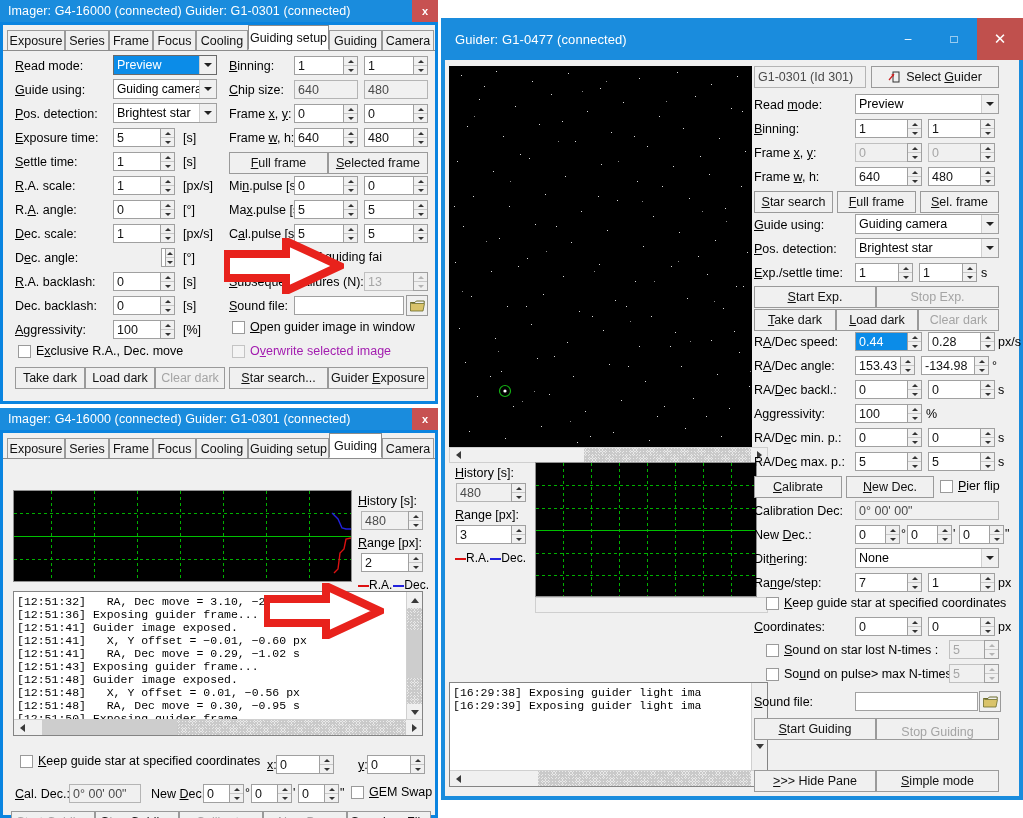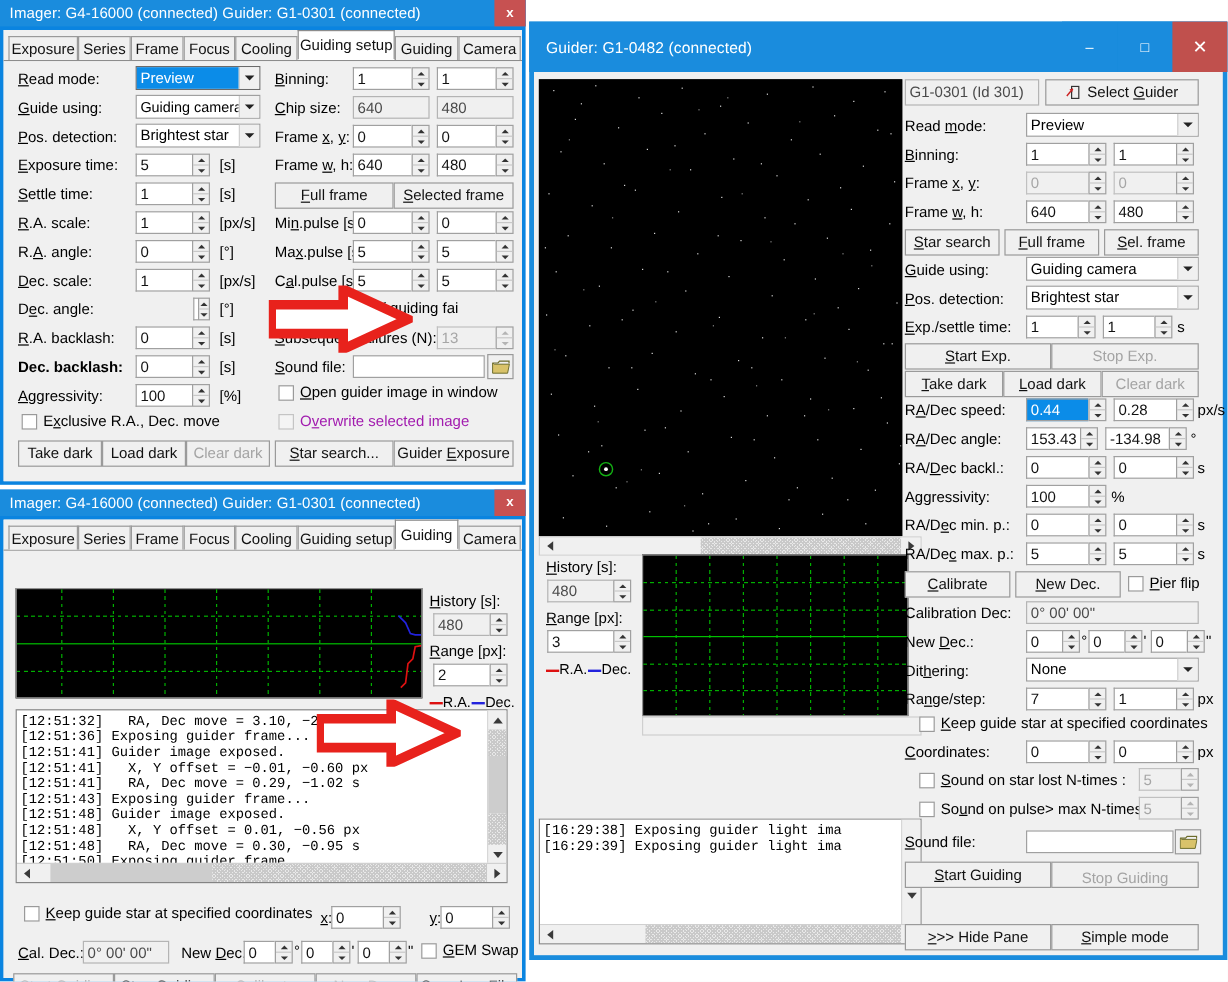--- a/index.html
+++ b/index.html
@@ -279,21 +279,21 @@
         <div class="lbl" style="position:absolute;left:12px;top:225px;"><u>R</u>.A. backlash:</div>
         <div class="spin" style="position:absolute;left:110px;top:221px;width:62px;">
           <div class="tf">0</div>
           <div class="updown">
               <span class="arrU"></span>
               <span class="arrD"></span>
             </div>
         </div>
         <div class="lbl" style="position:absolute;left:180px;top:225px;">[s]</div>
 
-        <div class="lbl" style="position:absolute;left:12px;top:249px;font-weight:bold;">Dec. backlash:</div>
+        <div class="lbl" style="position:absolute;left:12px;top:249px;">Dec. backlash:</div>
         <div class="spin" style="position:absolute;left:110px;top:245px;width:62px;">
           <div class="tf">0</div>
           <div class="updown">
               <span class="arrU"></span>
               <span class="arrD"></span>
             </div>
         </div>
         <div class="lbl" style="position:absolute;left:180px;top:249px;">[s]</div>
 
         <div class="lbl" style="position:absolute;left:12px;top:273px;"><u>A</u>ggressivity:</div>
@@ -645,21 +645,21 @@
           </div>
         <div class="btn" style="position:absolute;left:344px;top:352px;width:84px;">
             <span><u>S</u>ave Log File</span>
           </div>
       </div>
     </div>
   </div>
 
   <div class="win" style="left:441px;top:18px;width:582px;height:782px;padding:0 4px 4px 4px;background:#1a8cdd;">
     <div class="titlebar" style="height:42px;margin:0 -4px 0 -4px;padding-left:14px;">
-      <span class="tb-text" style="font-size:13px;">Guider: G1-0482 (connected)</span>
+      <span class="tb-text" style="font-size:13px;">Guider: G1-0477 (connected)</span>
       <div class="tb-btns">
         <div class="tb-btn min">–</div>
         <div class="tb-btn max">□</div>
         <div class="tb-btn close-lg">✕</div>
       </div>
     </div>
 
     <div class="client" style="left:4px;top:42px;width:574px;height:736px;background:#f0f0f0;">
 
       <div class="starimg" style="position:absolute;left:4px;top:6px;width:303px;height:381px;">

